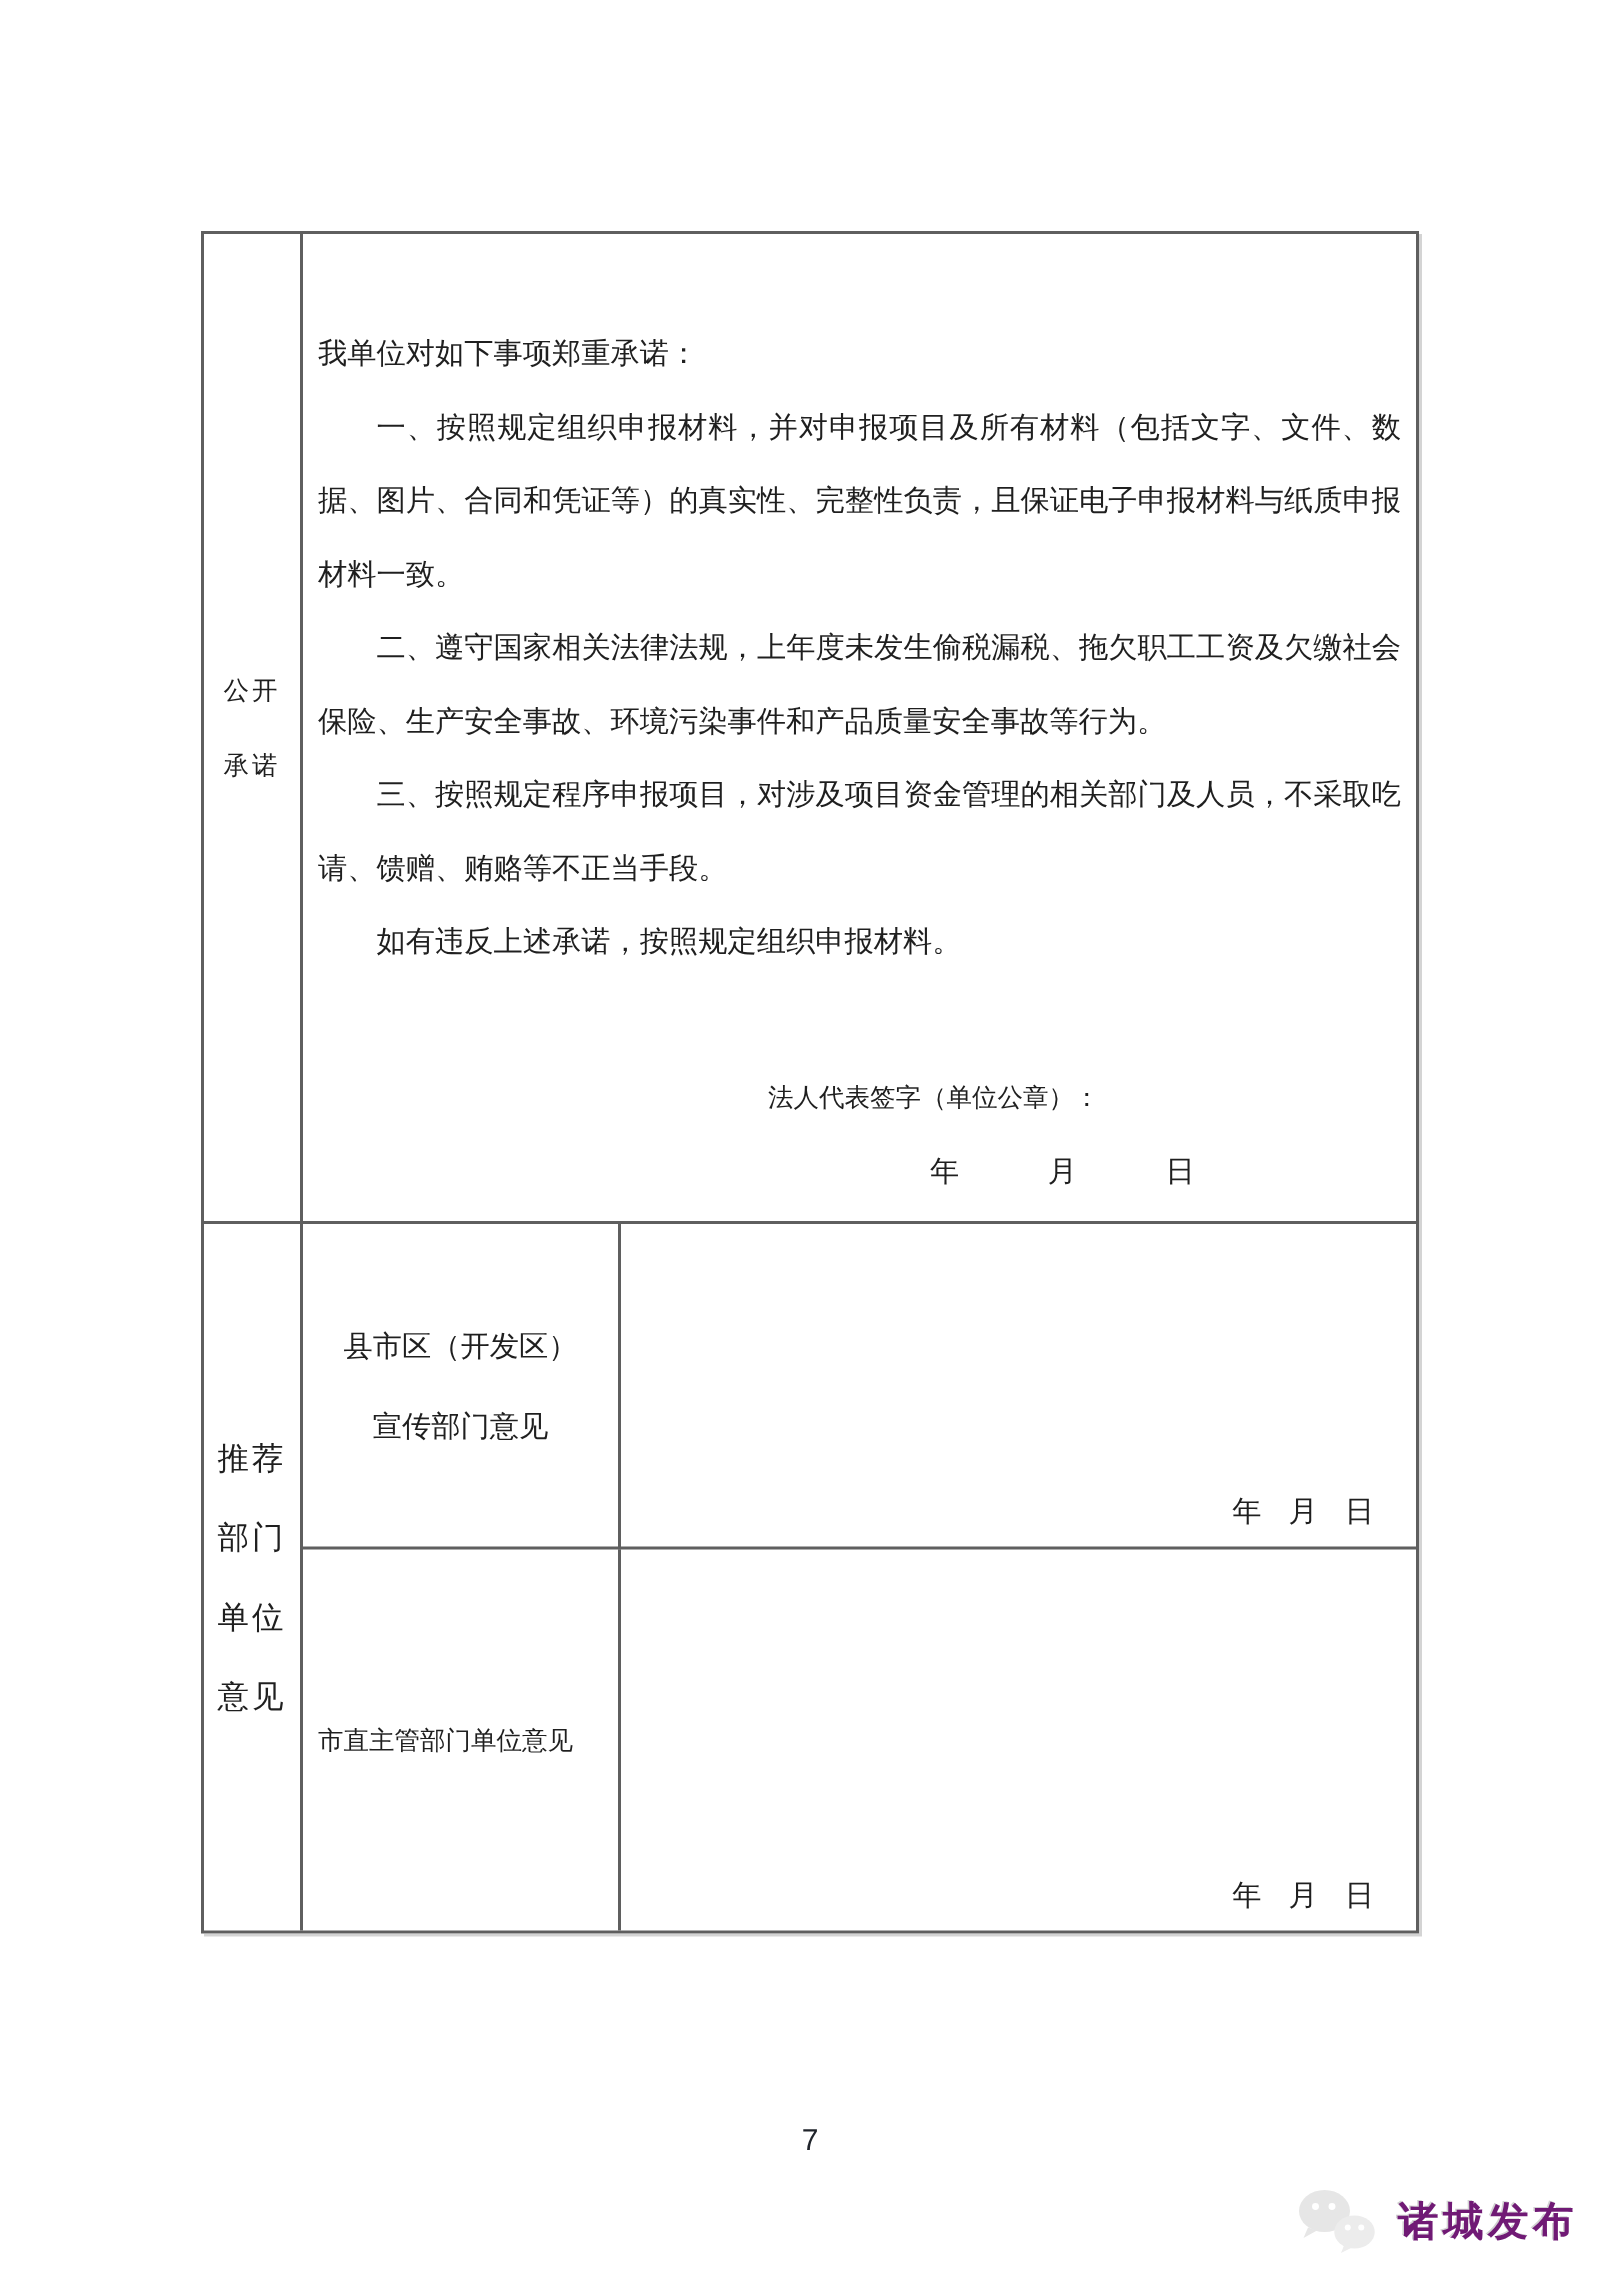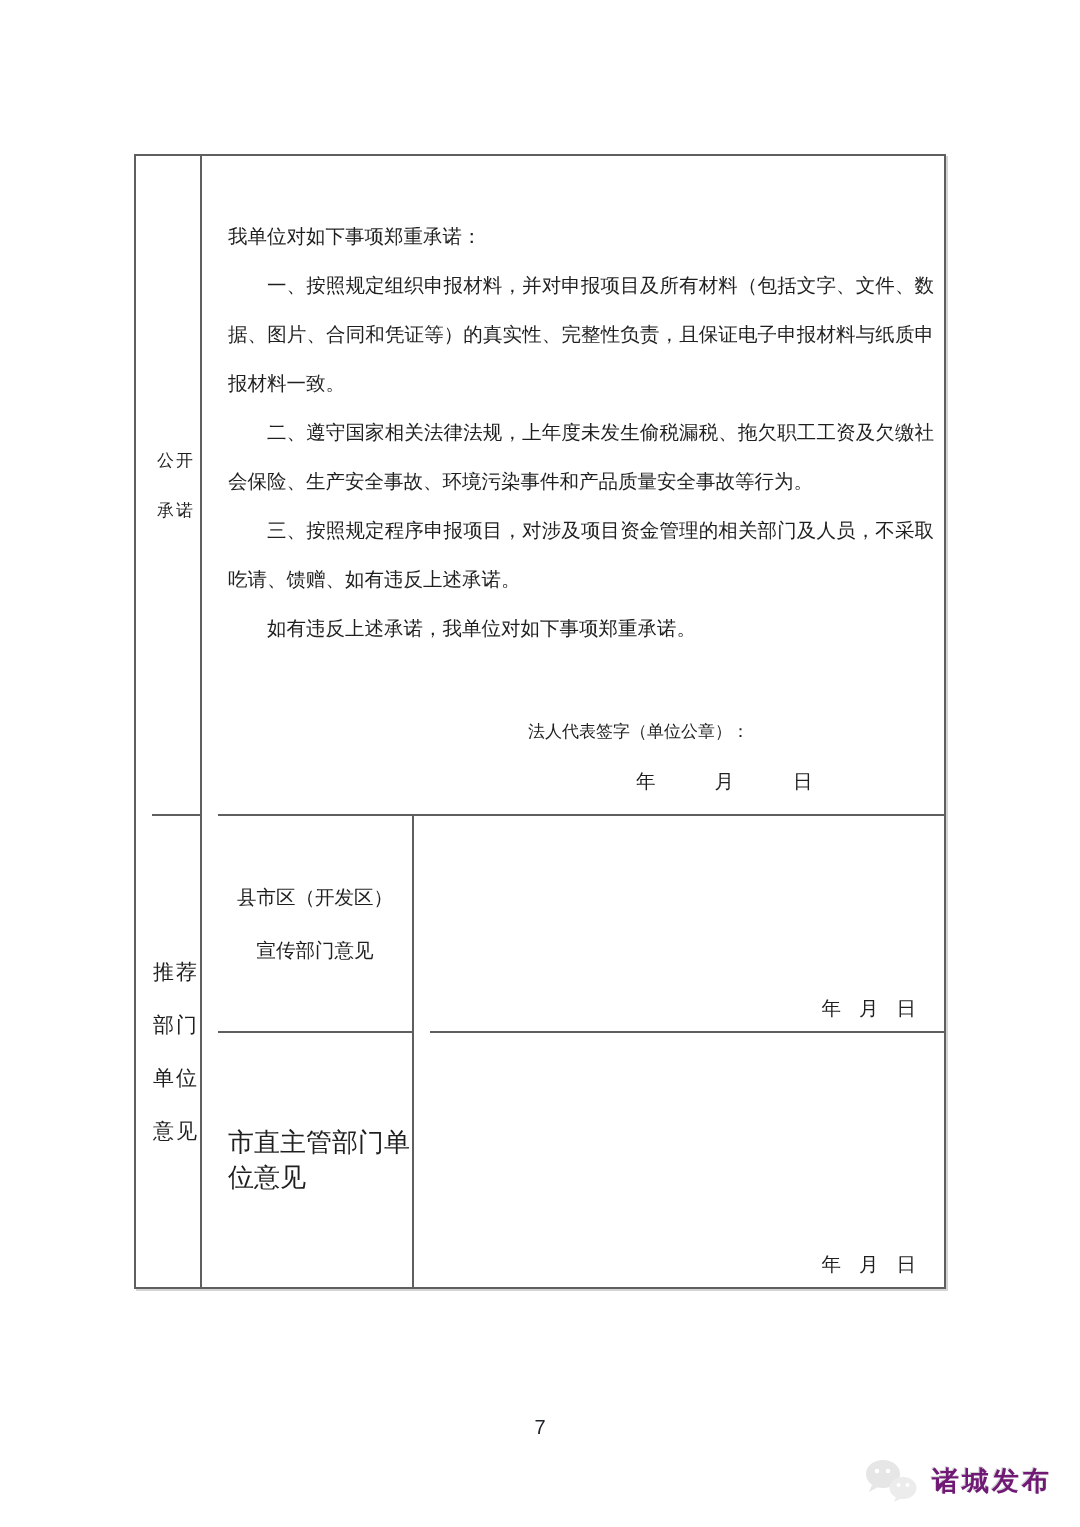--- a/index.html
+++ b/index.html
@@ -20,21 +20,21 @@
     top: 154px;
     width: 808px;
     height: 1131px;
     display: grid;
     grid-template-columns: 66px 212px 530px;
     grid-template-rows: 660px 217px 254px;
     border: 2px solid #5f5f5f;
     box-shadow: 2px 2px 0 rgba(160,160,160,.45);
     box-sizing: content-box;
   }
-  .cell { box-sizing: border-box; margin-left: 16px; }
+  .cell { box-sizing: border-box; }
 
   .cell-commit-label {
     grid-column: 1; grid-row: 1;
     border-right: 2px solid #5f5f5f;
     border-bottom: 2px solid #5f5f5f;
     display: flex; flex-direction: column;
     align-items: center; justify-content: center;
     gap: 27px;
     font-size: 17px;
     letter-spacing: 2px;
@@ -89,21 +89,21 @@
   .cell-county-space {
     grid-column: 3; grid-row: 2;
     border-bottom: 2px solid #5f5f5f;
     display: flex; align-items: flex-end; justify-content: flex-end;
   }
   .cell-city-label {
     grid-column: 2; grid-row: 3;
     border-right: 2px solid #5f5f5f;
     display: flex; align-items: center;
     padding-left: 10px;
-    font-size: 26px;
+    font-size: 17px;
   }
   .cell-city-space {
     grid-column: 3; grid-row: 3;
     display: flex; align-items: flex-end; justify-content: flex-end;
   }
   .cell-date {
     display: flex;
     gap: 18px;
     padding: 0 28px 8px 0;
     font-size: 19.5px;
@@ -149,22 +149,22 @@
 
     <div class="cell cell-commit-label">
       <span>公开</span>
       <span>承诺</span>
     </div>
 
     <div class="cell cell-commit-text">
       <p>我单位对如下事项郑重承诺：</p>
       <p class="indent">一、按照规定组织申报材料，并对申报项目及所有材料（包括文字、文件、数据、图片、合同和凭证等）的真实性、完整性负责，且保证电子申报材料与纸质申报材料一致。</p>
       <p class="indent">二、遵守国家相关法律法规，上年度未发生偷税漏税、拖欠职工工资及欠缴社会保险、生产安全事故、环境污染事件和产品质量安全事故等行为。</p>
-      <p class="indent">三、按照规定程序申报项目，对涉及项目资金管理的相关部门及人员，不采取吃请、馈赠、如有违反上述承诺。</p>
-      <p class="indent">如有违反上述承诺，我单位对如下事项郑重承诺。</p>
+      <p class="indent">三、按照规定程序申报项目，对涉及项目资金管理的相关部门及人员，不采取吃请、馈赠、贿赂等不正当手段。</p>
+      <p class="indent">如有违反上述承诺，按照规定组织申报材料。</p>
 
       <div class="signature-line">法人代表签字（单位公章）：</div>
 
       <div class="signature-date">
         <span>年</span>
         <span>月</span>
         <span>日</span>
       </div>
     </div>
 

